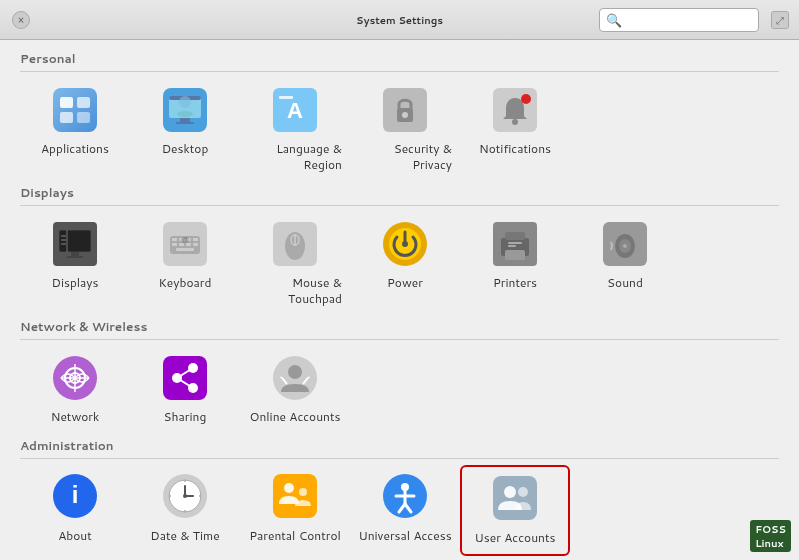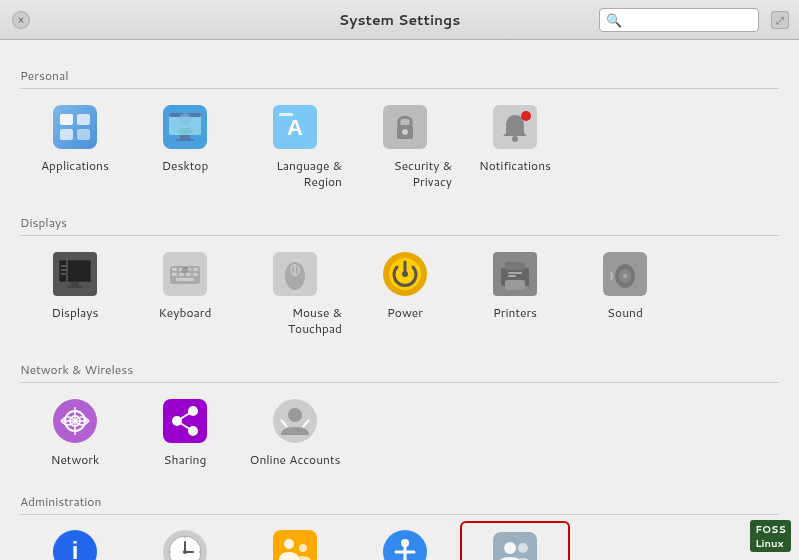--- a/index.html
+++ b/index.html
@@ -32,21 +32,21 @@
       border-radius: 50%;
       display: flex;
       align-items: center;
       justify-content: center;
       cursor: pointer;
       font-size: 11px;
       color: #666;
       border: 1px solid #aaa;
     }
     .titlebar-title {
-      font-size: 14px;
+      font-size: 10px;
       font-weight: 600;
       color: #333;
     }
     .titlebar-search {
       position: absolute;
       right: 40px;
       top: 50%;
       transform: translateY(-50%);
       display: flex;
       align-items: center;
@@ -87,22 +87,22 @@
     }
     .content {
       background: #efefef;
       padding: 10px 20px;
       height: calc(560px - 40px);
       overflow-y: auto;
     }
     .section-label {
       font-size: 12px;
       color: #666;
-      font-weight: 400;
-      margin-top: 17px;
+      font-weight: 700;
+      margin-top: 0;
       margin-bottom: 6px;
       padding-bottom: 4px;
       border-bottom: 1px solid #ccc;
     }
     .section-grid {
       display: flex;
       flex-wrap: wrap;
       gap: 0;
       margin-bottom: 4px;
     }

